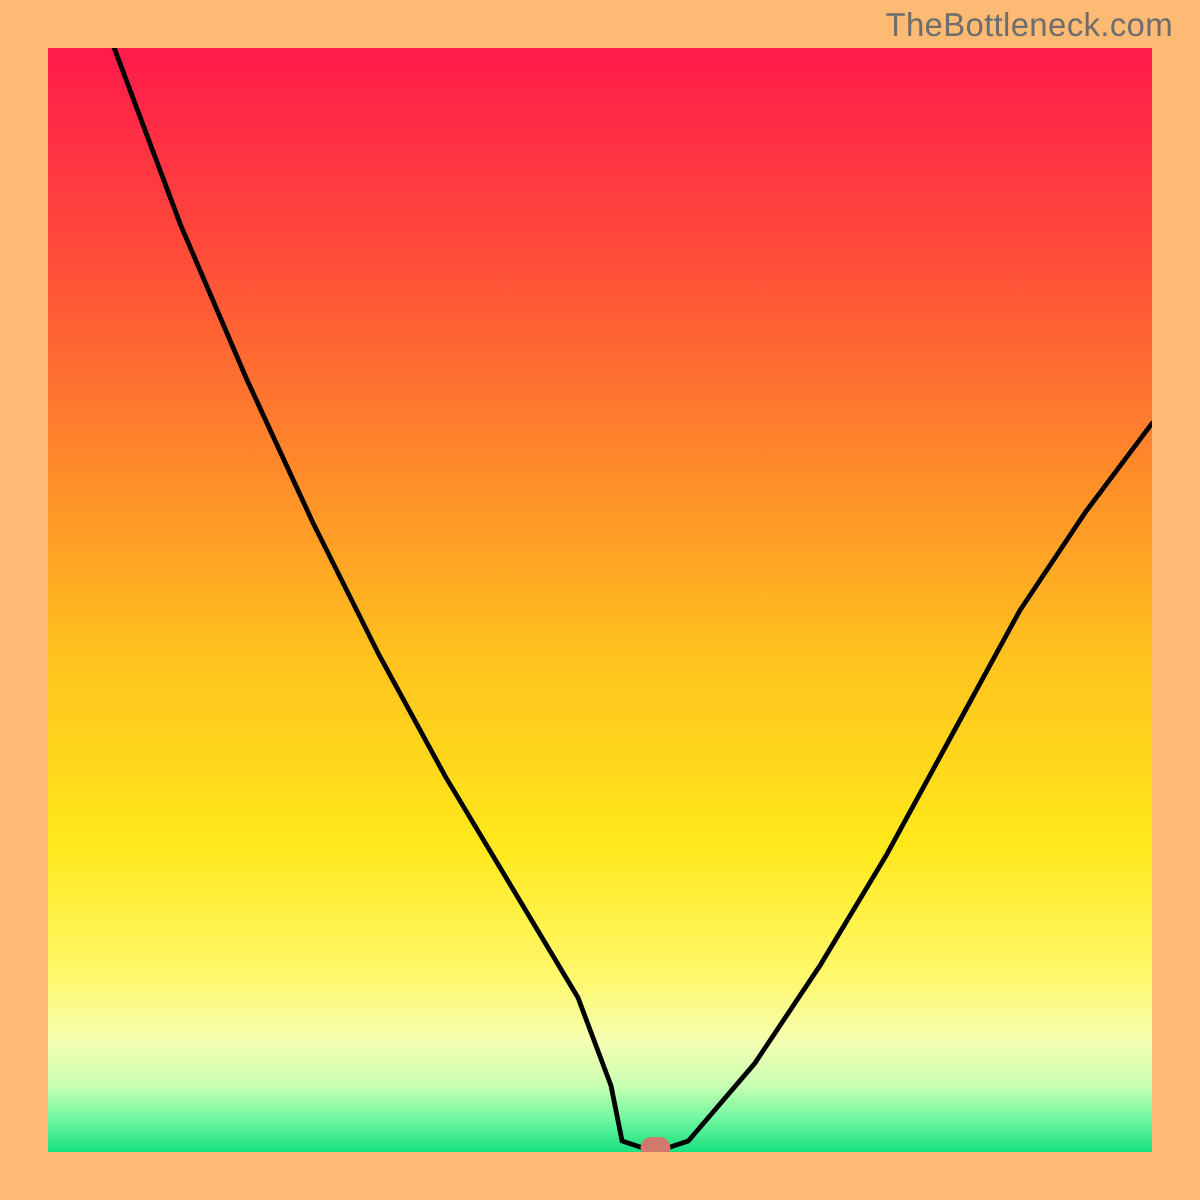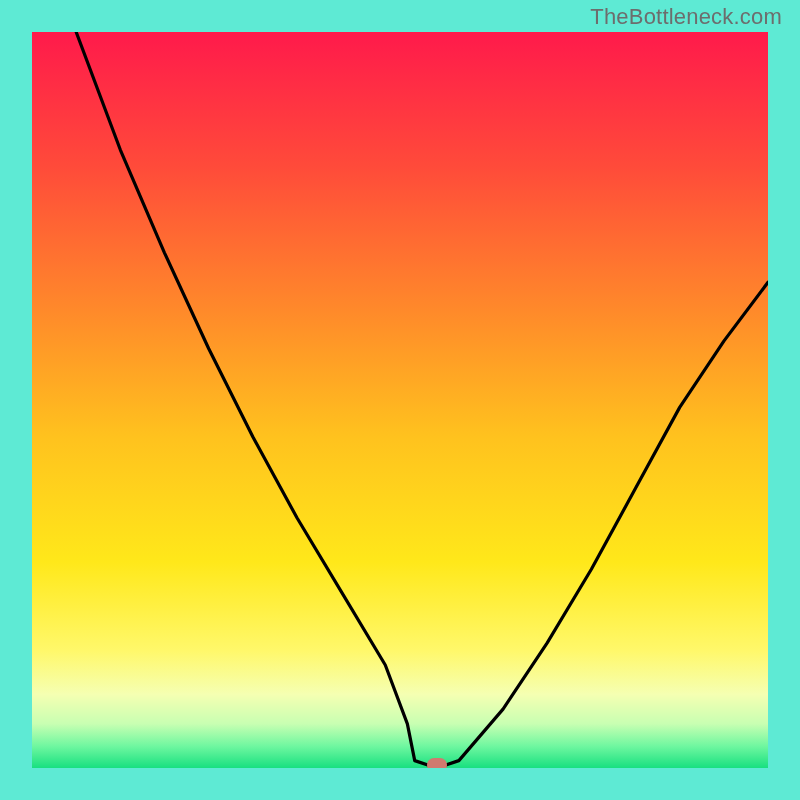--- a/index.html
+++ b/index.html
@@ -8,21 +8,21 @@
     width: 800px;
     height: 800px;
     background: #000;
     font-family: Arial, Helvetica, sans-serif;
     overflow: hidden;
   }
   .frame {
     position: relative;
     width: 800px;
     height: 800px;
-    background: #5eead4;
+    background: #fdba74;
   }
   .watermark {
     position: absolute;
     top: 4px;
     right: 18px;
     color: #6d6d6d;
     font-size: 22px;
     letter-spacing: 0.2px;
     font-weight: 400;
   }

